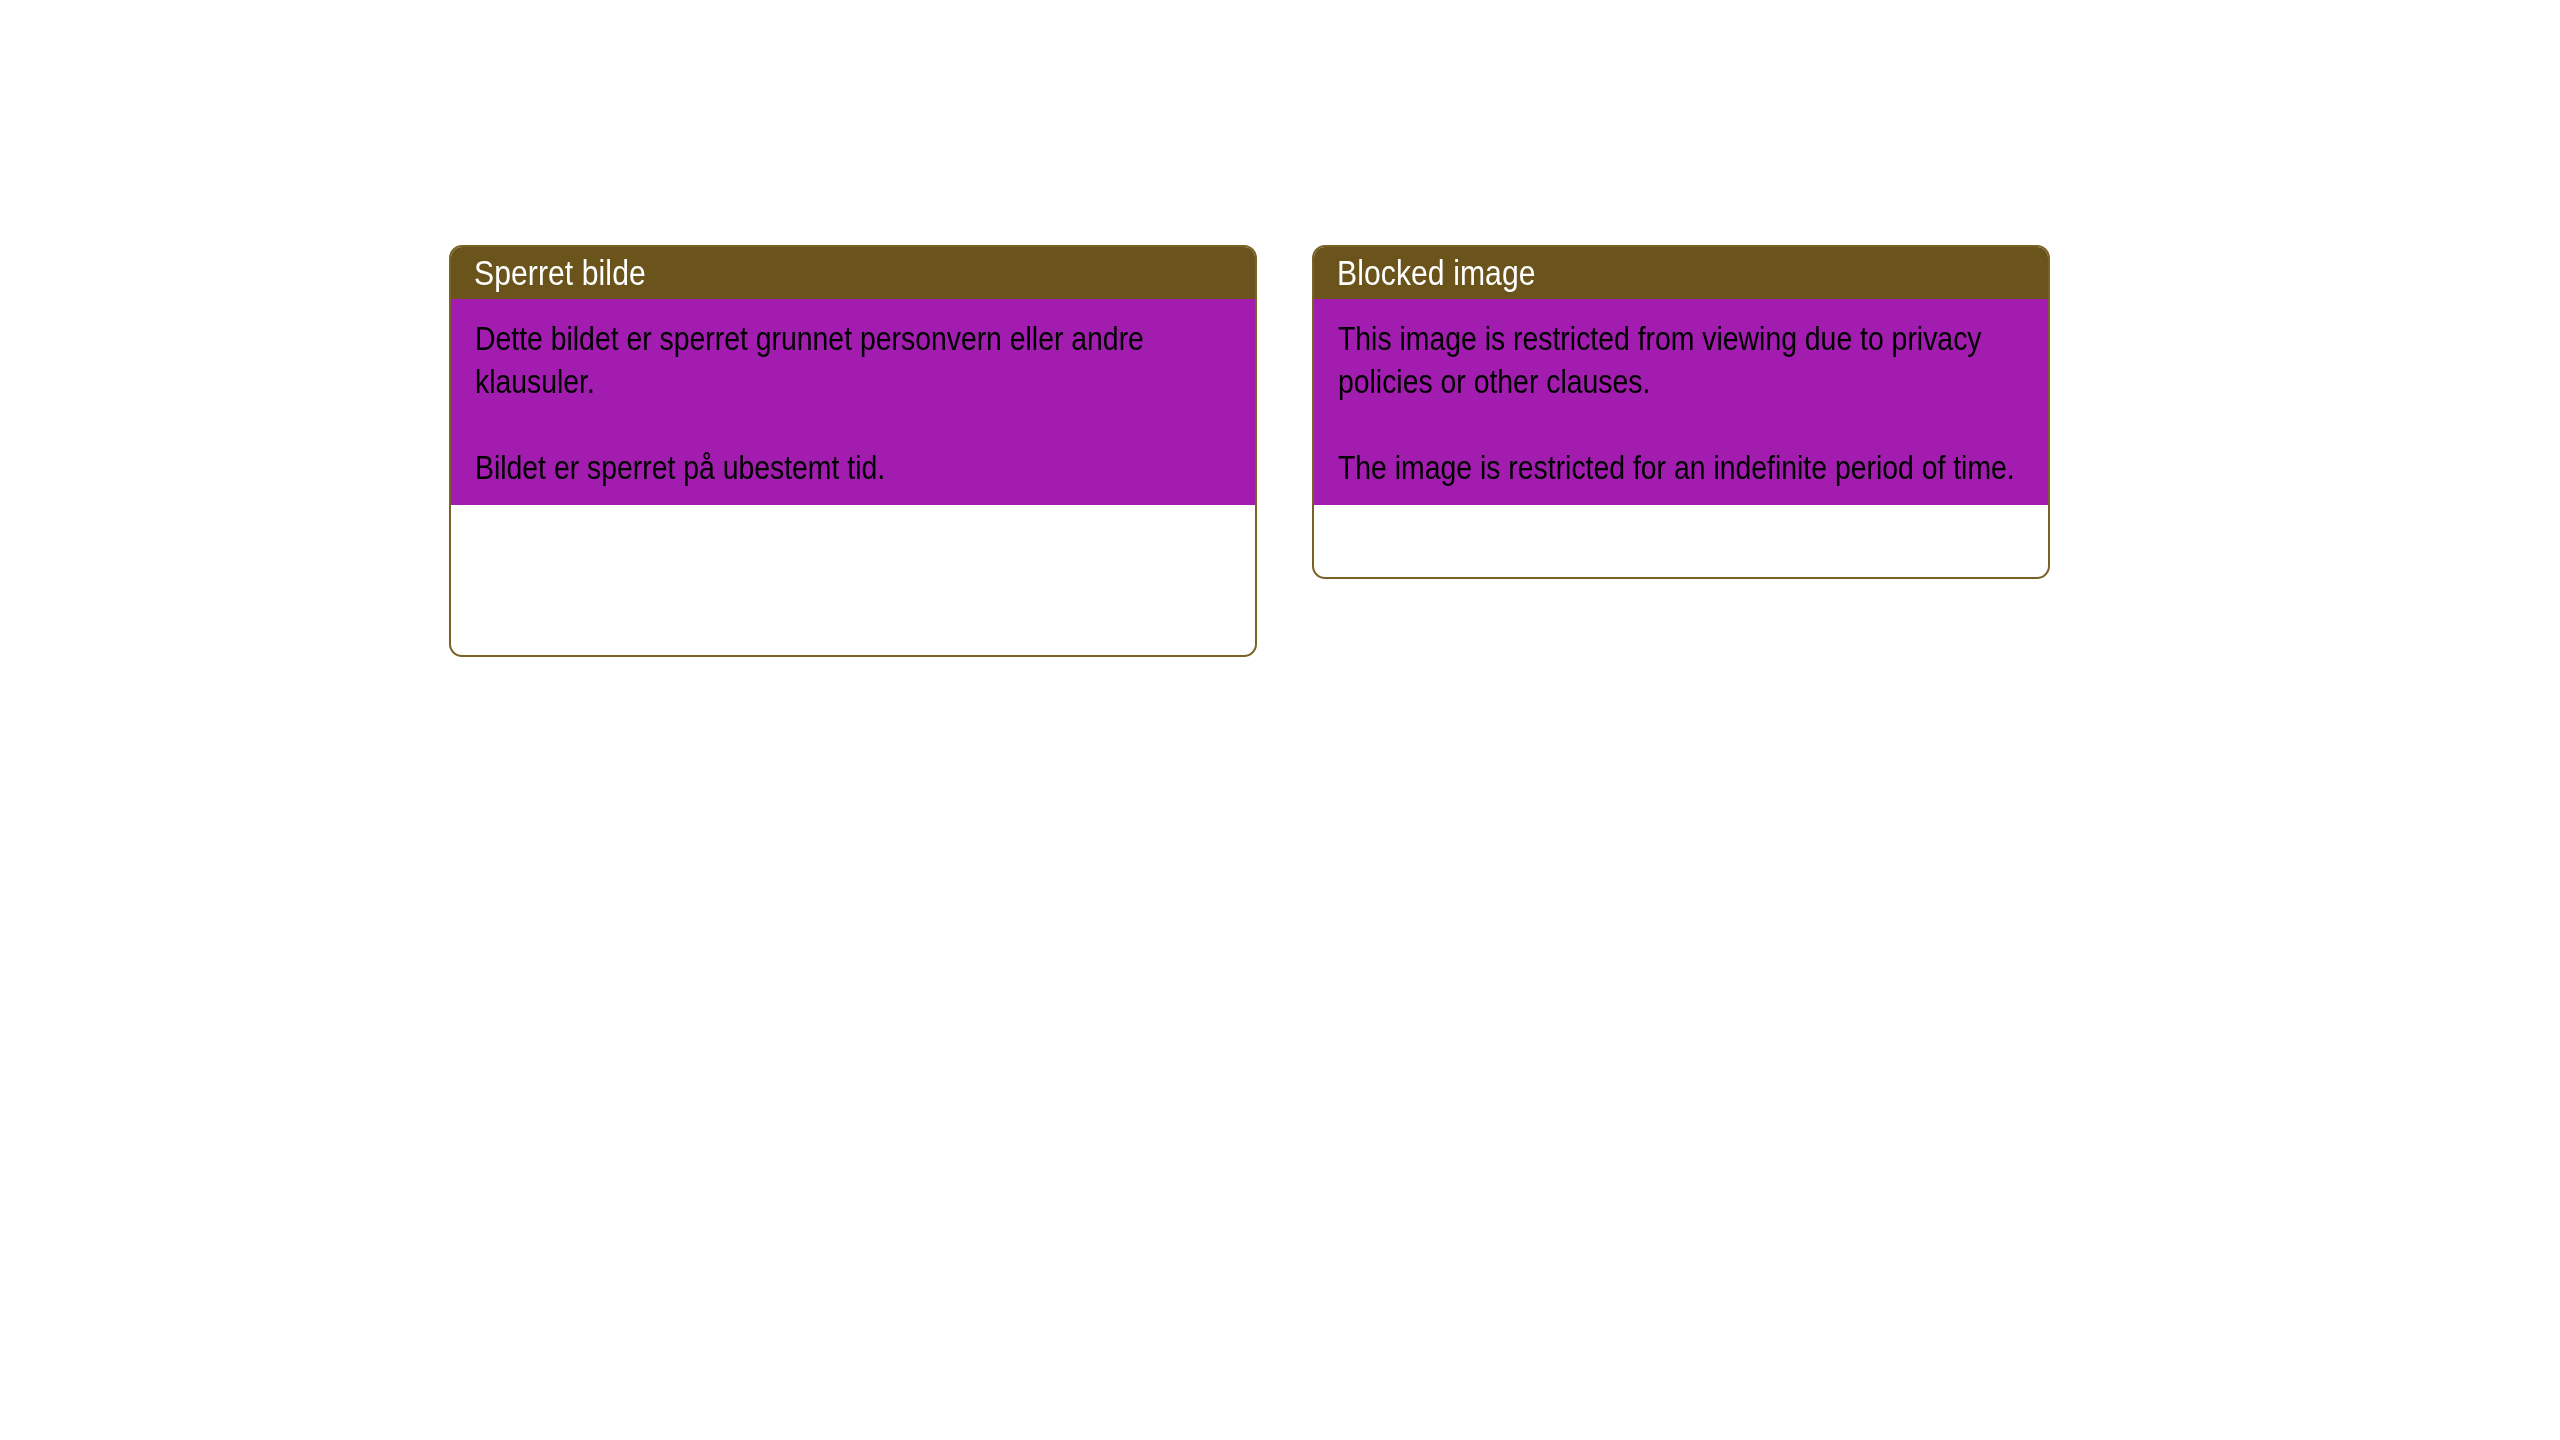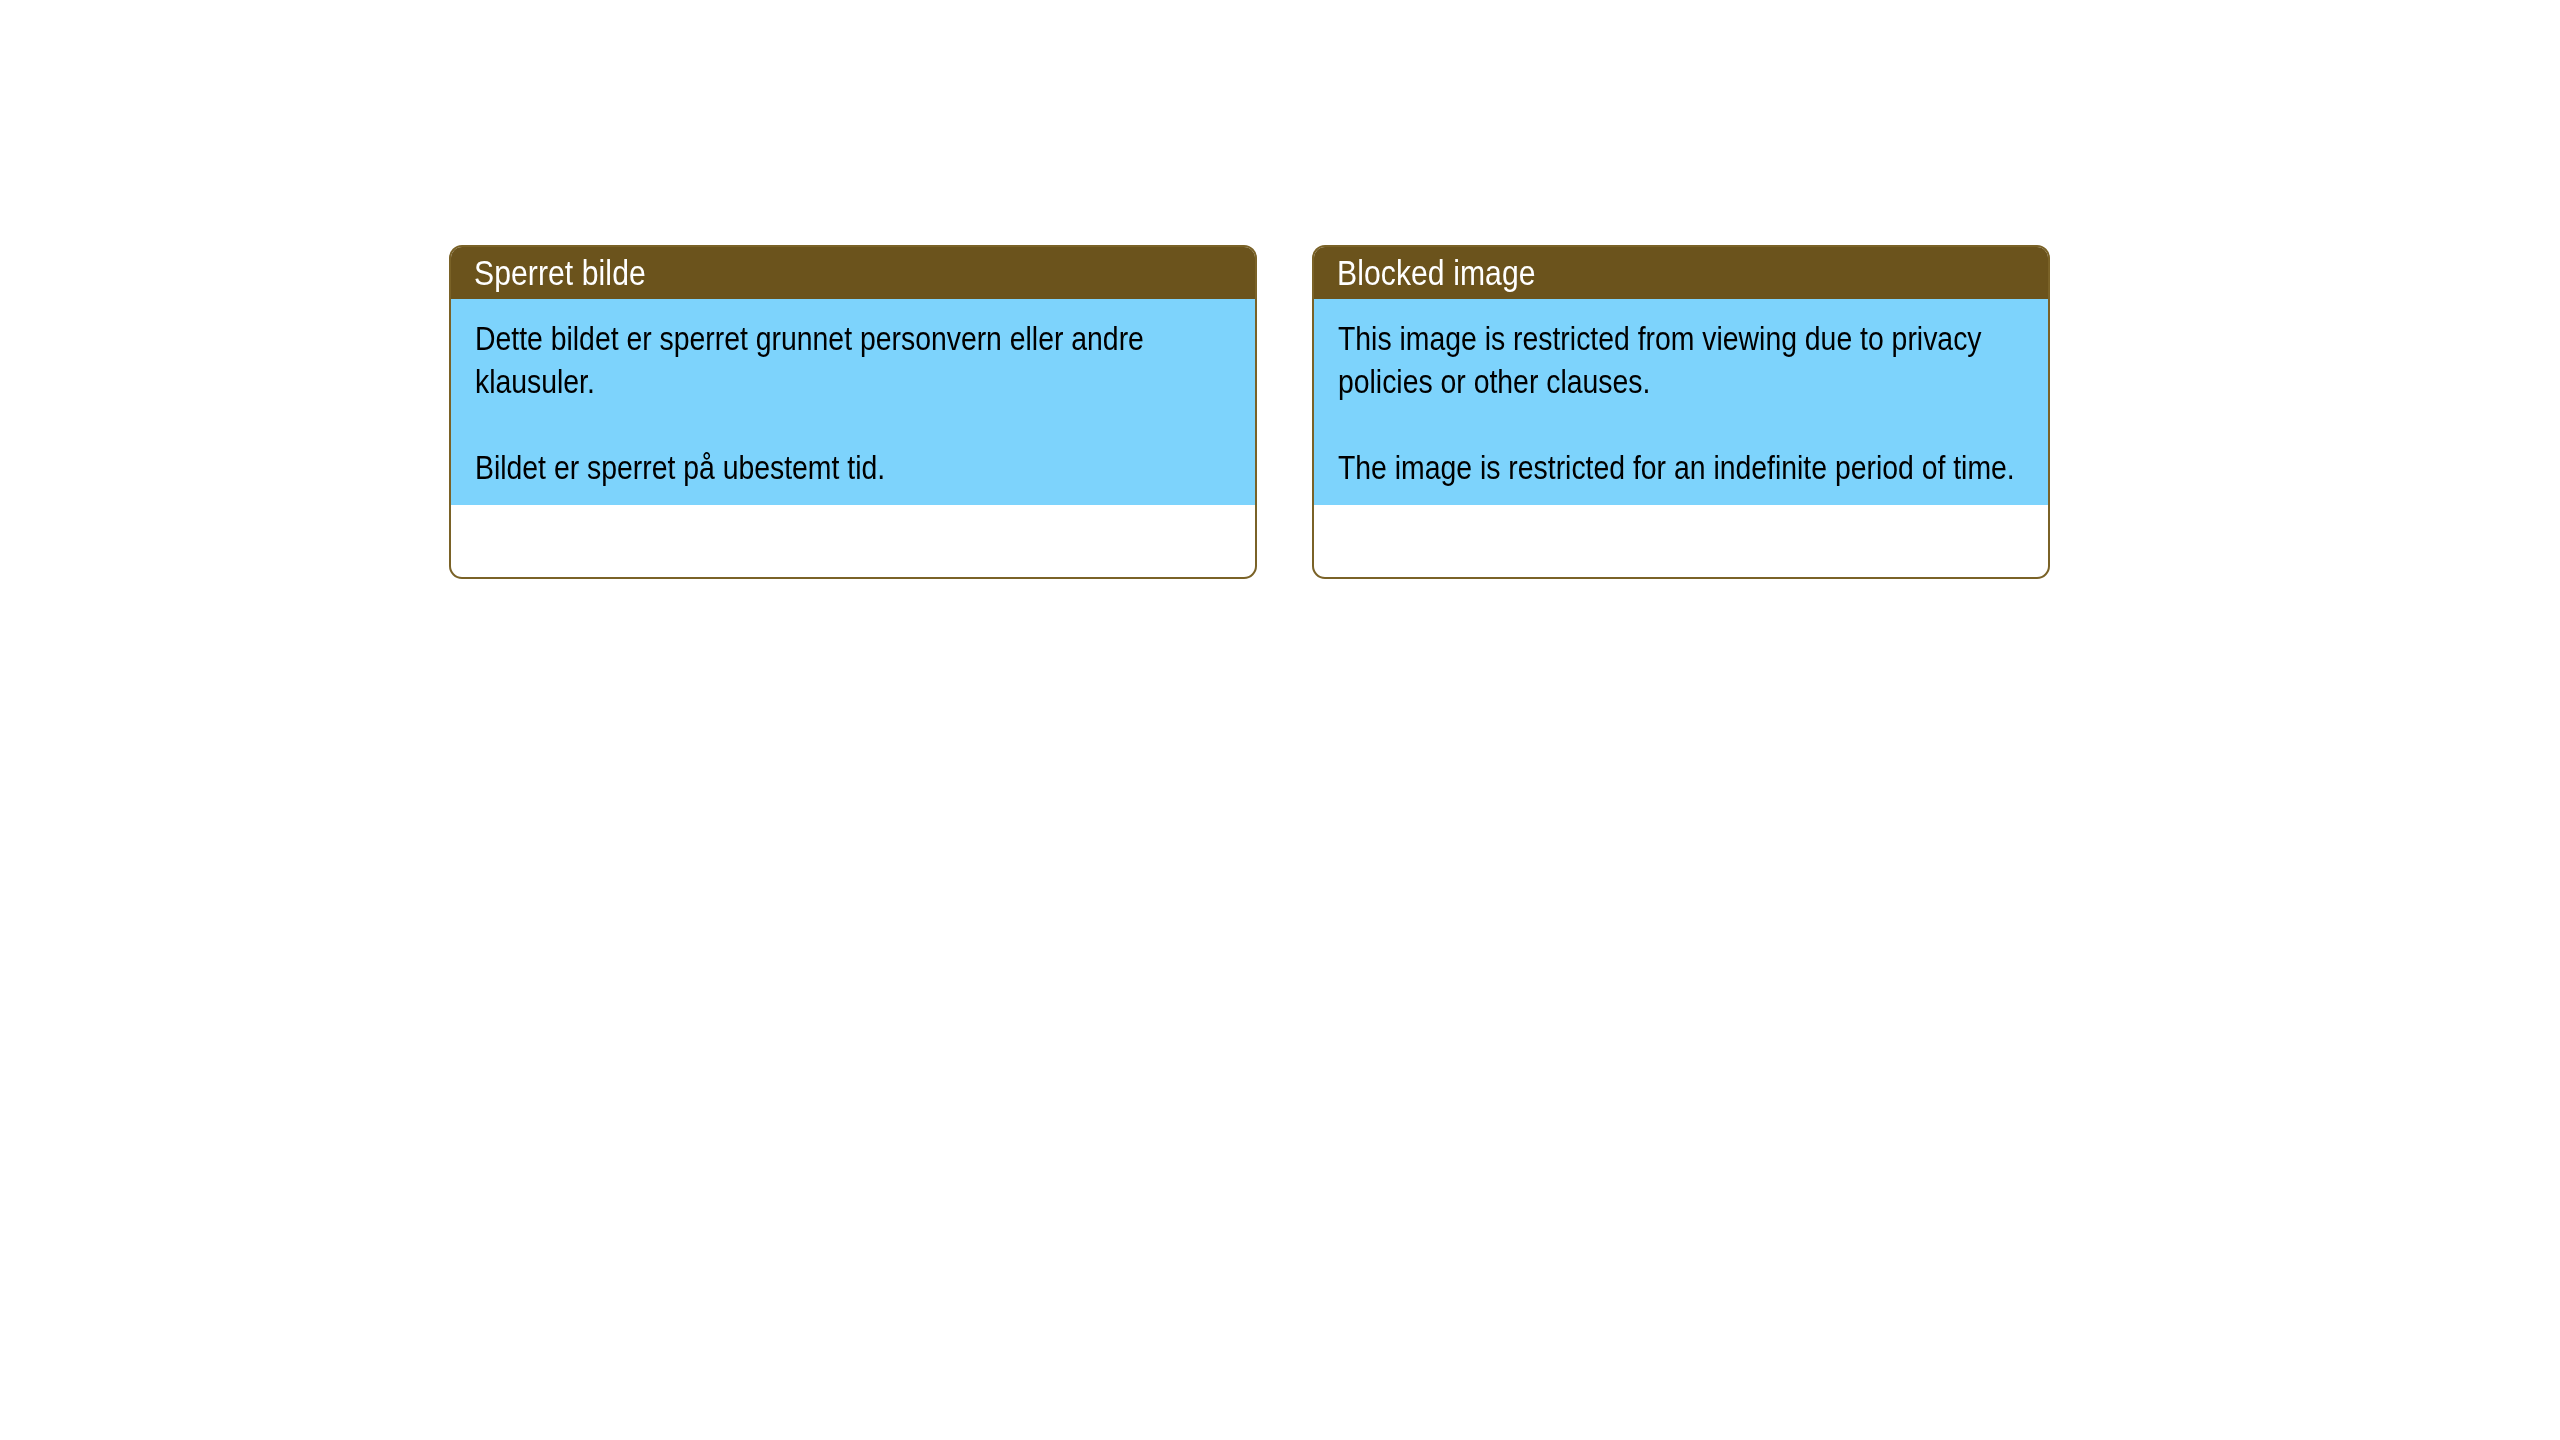--- a/index.html
+++ b/index.html
@@ -30,21 +30,21 @@
     background: #ffffff;
     border: 2px solid #7a6227;
     border-radius: 13px;
     overflow: hidden;
   }
 
   .card--no {
     left: 449px;
     top: 245px;
     width: 808px;
-    height: 334px;
+    height: 412px;
   }
 
   .card--en {
     left: 1312px;
     top: 245px;
     width: 738px;
     height: 334px;
   }
 
   
@@ -67,21 +67,21 @@
     letter-spacing: 0.1px;
     white-space: nowrap;
     transform: scaleX(0.86);
     transform-origin: left center;
   }
 
   
   .card-body {
     box-sizing: border-box;
     padding: 18px 22px 16px 24px;
-    background: #7dd3fc;
+    background: #a21caf;
   }
 
   .card-paragraph {
     color: #000000;
     font-family: "Liberation Sans Narrow", "Liberation Sans", "DejaVu Sans Condensed", sans-serif;
     font-size: 33px;
     font-weight: 400;
     line-height: 43px;
     margin: 0;
     transform: scaleX(0.86);

